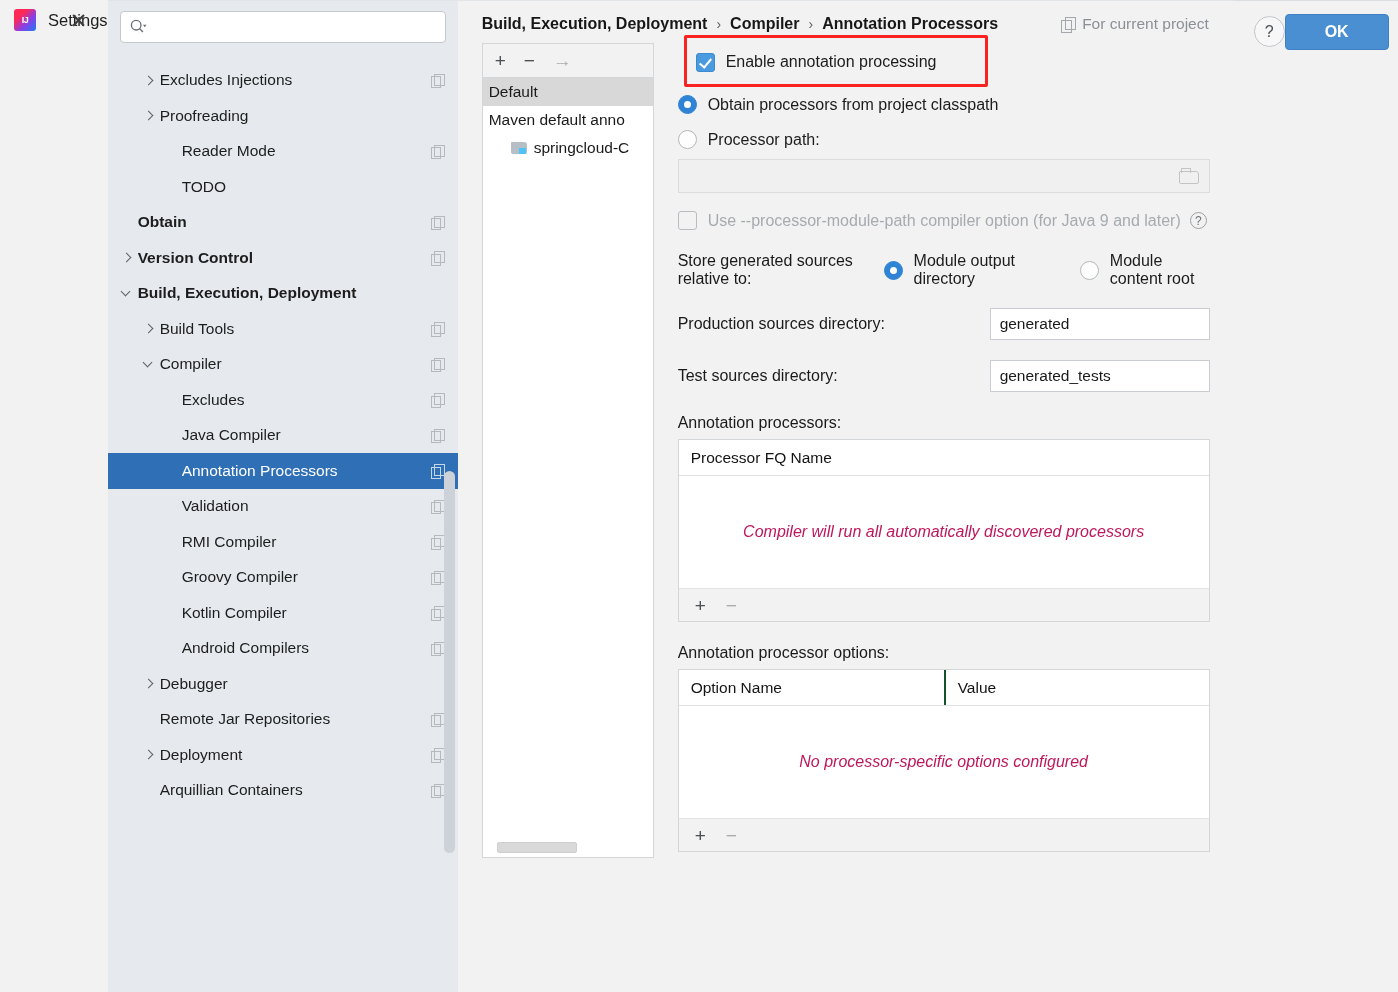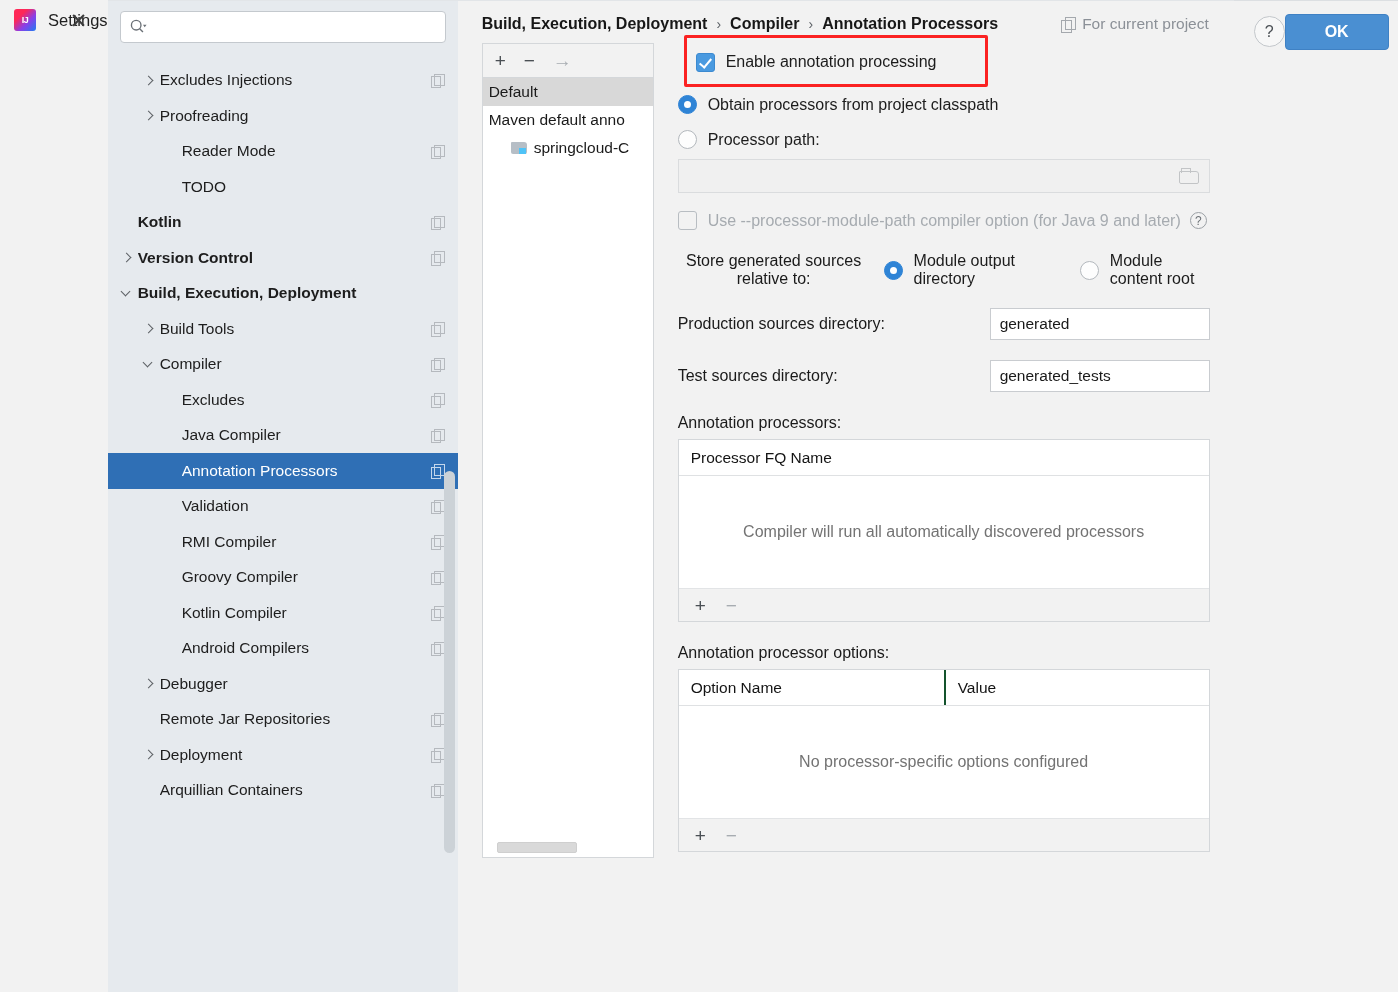--- a/index.html
+++ b/index.html
@@ -297,21 +297,21 @@
 
   .help-q {
     width: 17px; height: 17px; border-radius: 50%;
     border: 1.4px solid #9ba0a5; color: #6d7277;
     font-size: 12px; display: inline-flex;
     align-items: center; justify-content: center;
     margin-left: 9px; flex: 0 0 auto;
   }
 
   .store-row { display: flex; align-items: center; margin-top: 22px; }
-  .store-label { font-size: 16px; margin-right: 14px; text-align: center; }
+  .store-label { font-size: 16px; margin-right: 14px; }
   .store-opt { display: flex; align-items: center; }
   .store-gap { width: 62px; }
 
   .field-row { display: flex; align-items: center; margin-top: 20px; }
   .field-label { width: 312px; font-size: 16px; }
   .text-input {
     flex: 1 1 auto; height: 32px;
     background: #fff; border: 1px solid #c9ccd0;
     font-family: "Liberation Sans", sans-serif;
     font-size: 15.5px; padding: 0 9px; color: #1a1a1a;
@@ -330,22 +330,23 @@
   }
   .th {
     font-size: 15.5px; padding-left: 12px; color: #141414;
     display: flex; align-items: center; height: 100%;
   }
   .th.half { width: 50%; }
   .th.divider { border-left: 2px solid #14532d; }
   .tbody {
     height: 112px;
     display: flex; align-items: center; justify-content: center;
-    color: #737373; font-size: 16px;
+    color: #be185d; font-size: 16px;
     background: #fff;
+    font-style: italic;
   }
   .tfoot {
     height: 33px; border-top: 1px solid #e2e4e6;
     background: #f2f2f2;
     display: flex; align-items: center;
     padding-left: 16px; gap: 20px; color: #4a4f54;
   }
 
   
   .footer {
@@ -435,21 +436,21 @@
               <div class="copy-icon"></div>
             </div>
             <div class="tree-row">
               <div style="width: 52px; flex: 0 0 auto;"></div>
               <div class="twisty"></div>
               <div class="tree-label">TODO</div>
             </div>
             <div class="tree-row bold">
               <div style="width: 8px; flex: 0 0 auto;"></div>
               <div class="twisty"></div>
-              <div class="tree-label">Kotlin</div>
+              <div class="tree-label">Obtain</div>
               <div class="copy-icon"></div>
             </div>
             <div class="tree-row bold">
               <div style="width: 8px; flex: 0 0 auto;"></div>
               <div class="twisty">
                 <span class="chev"></span>
               </div>
               <div class="tree-label">Version Control</div>
               <div class="copy-icon"></div>
             </div>

